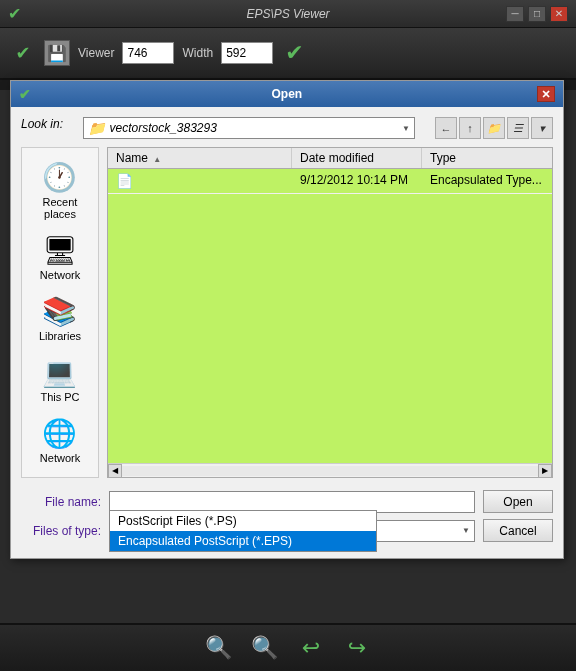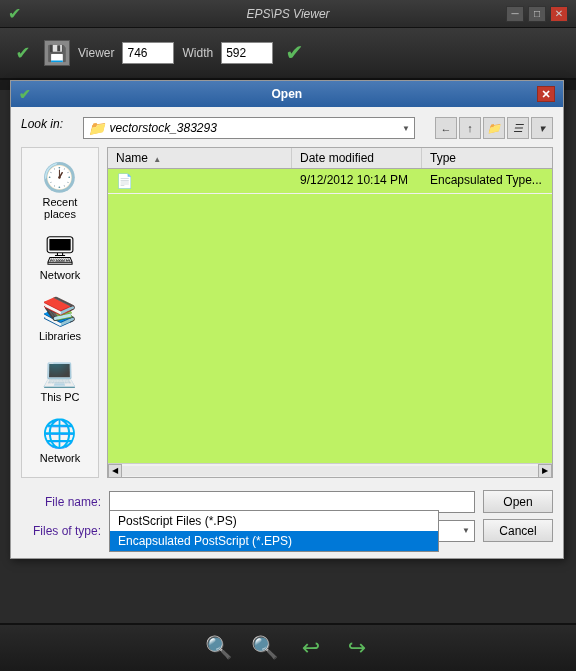--- a/index.html
+++ b/index.html
@@ -393,21 +393,21 @@
       align-items: center;
       justify-content: center;
     }
 
     
     .dropdown-list {
       position: absolute;
       left: 88px;
       background: #fff;
       border: 1px solid #888;
-      width: 330px;
+      width: 268px;
       z-index: 100;
     }
     .dropdown-item {
       padding: 3px 8px;
       font-size: 12px;
       cursor: pointer;
       color: #000;
     }
     .dropdown-item.selected {
       background: #0078d7;

